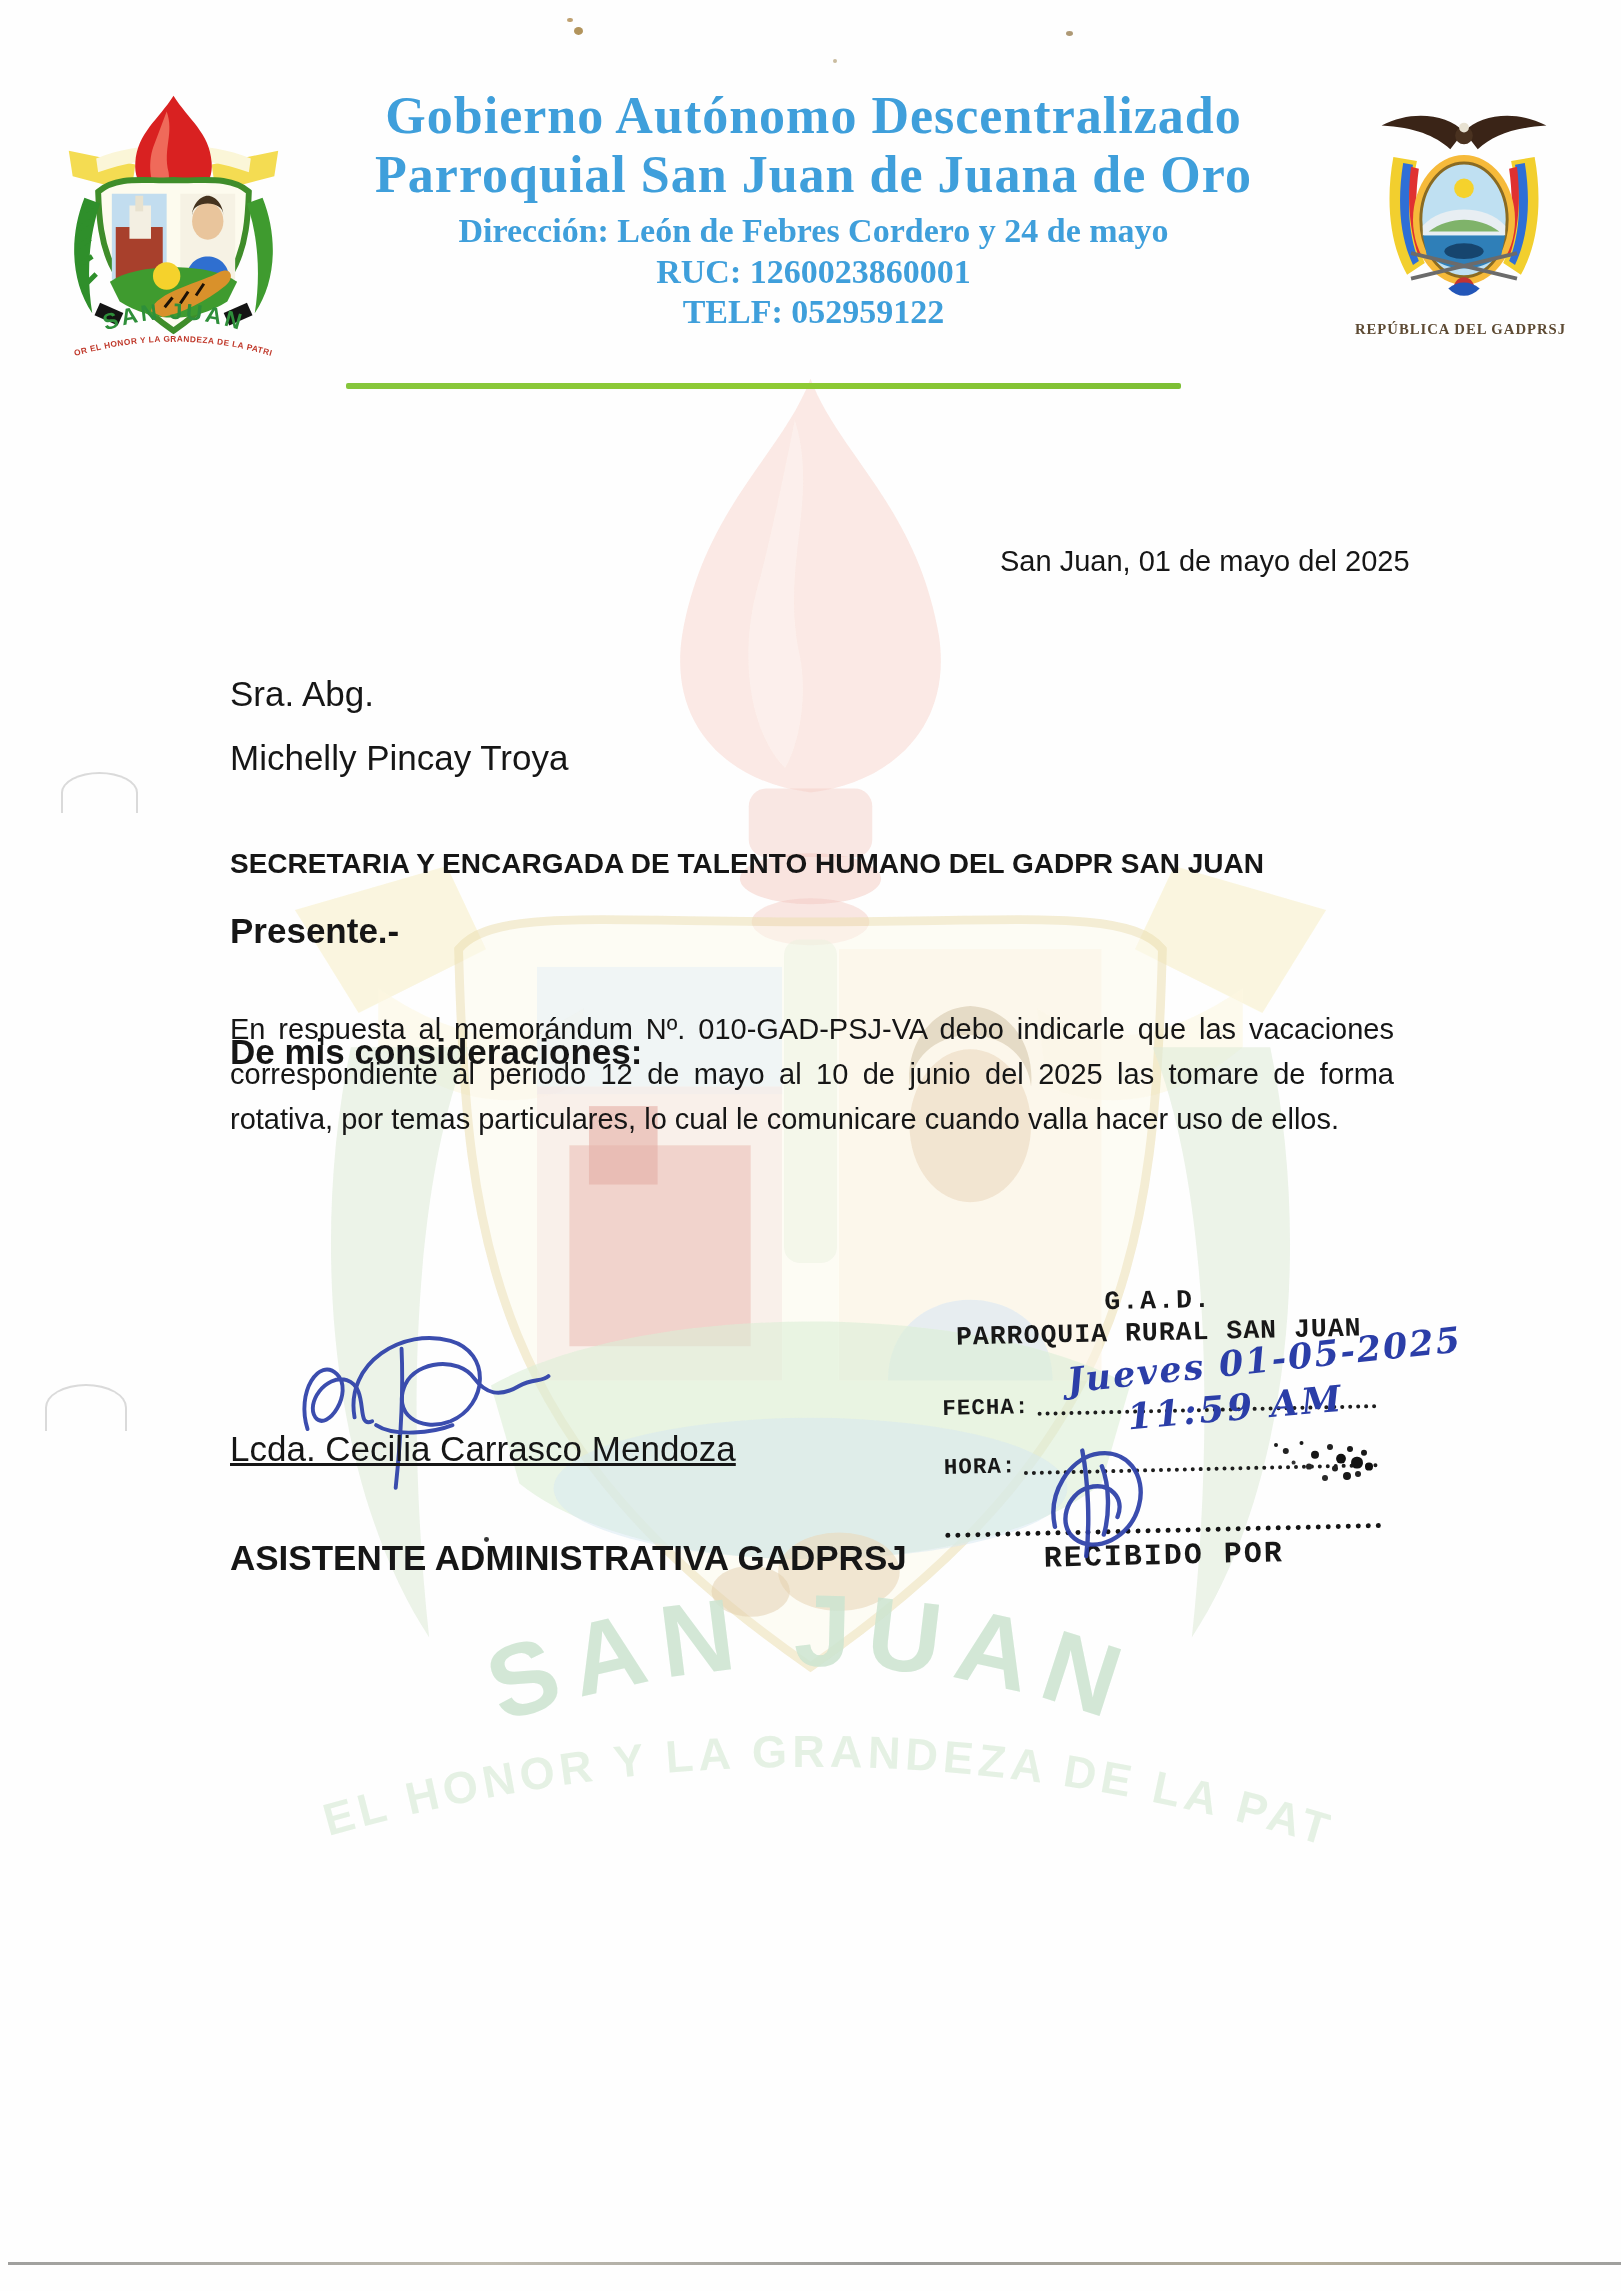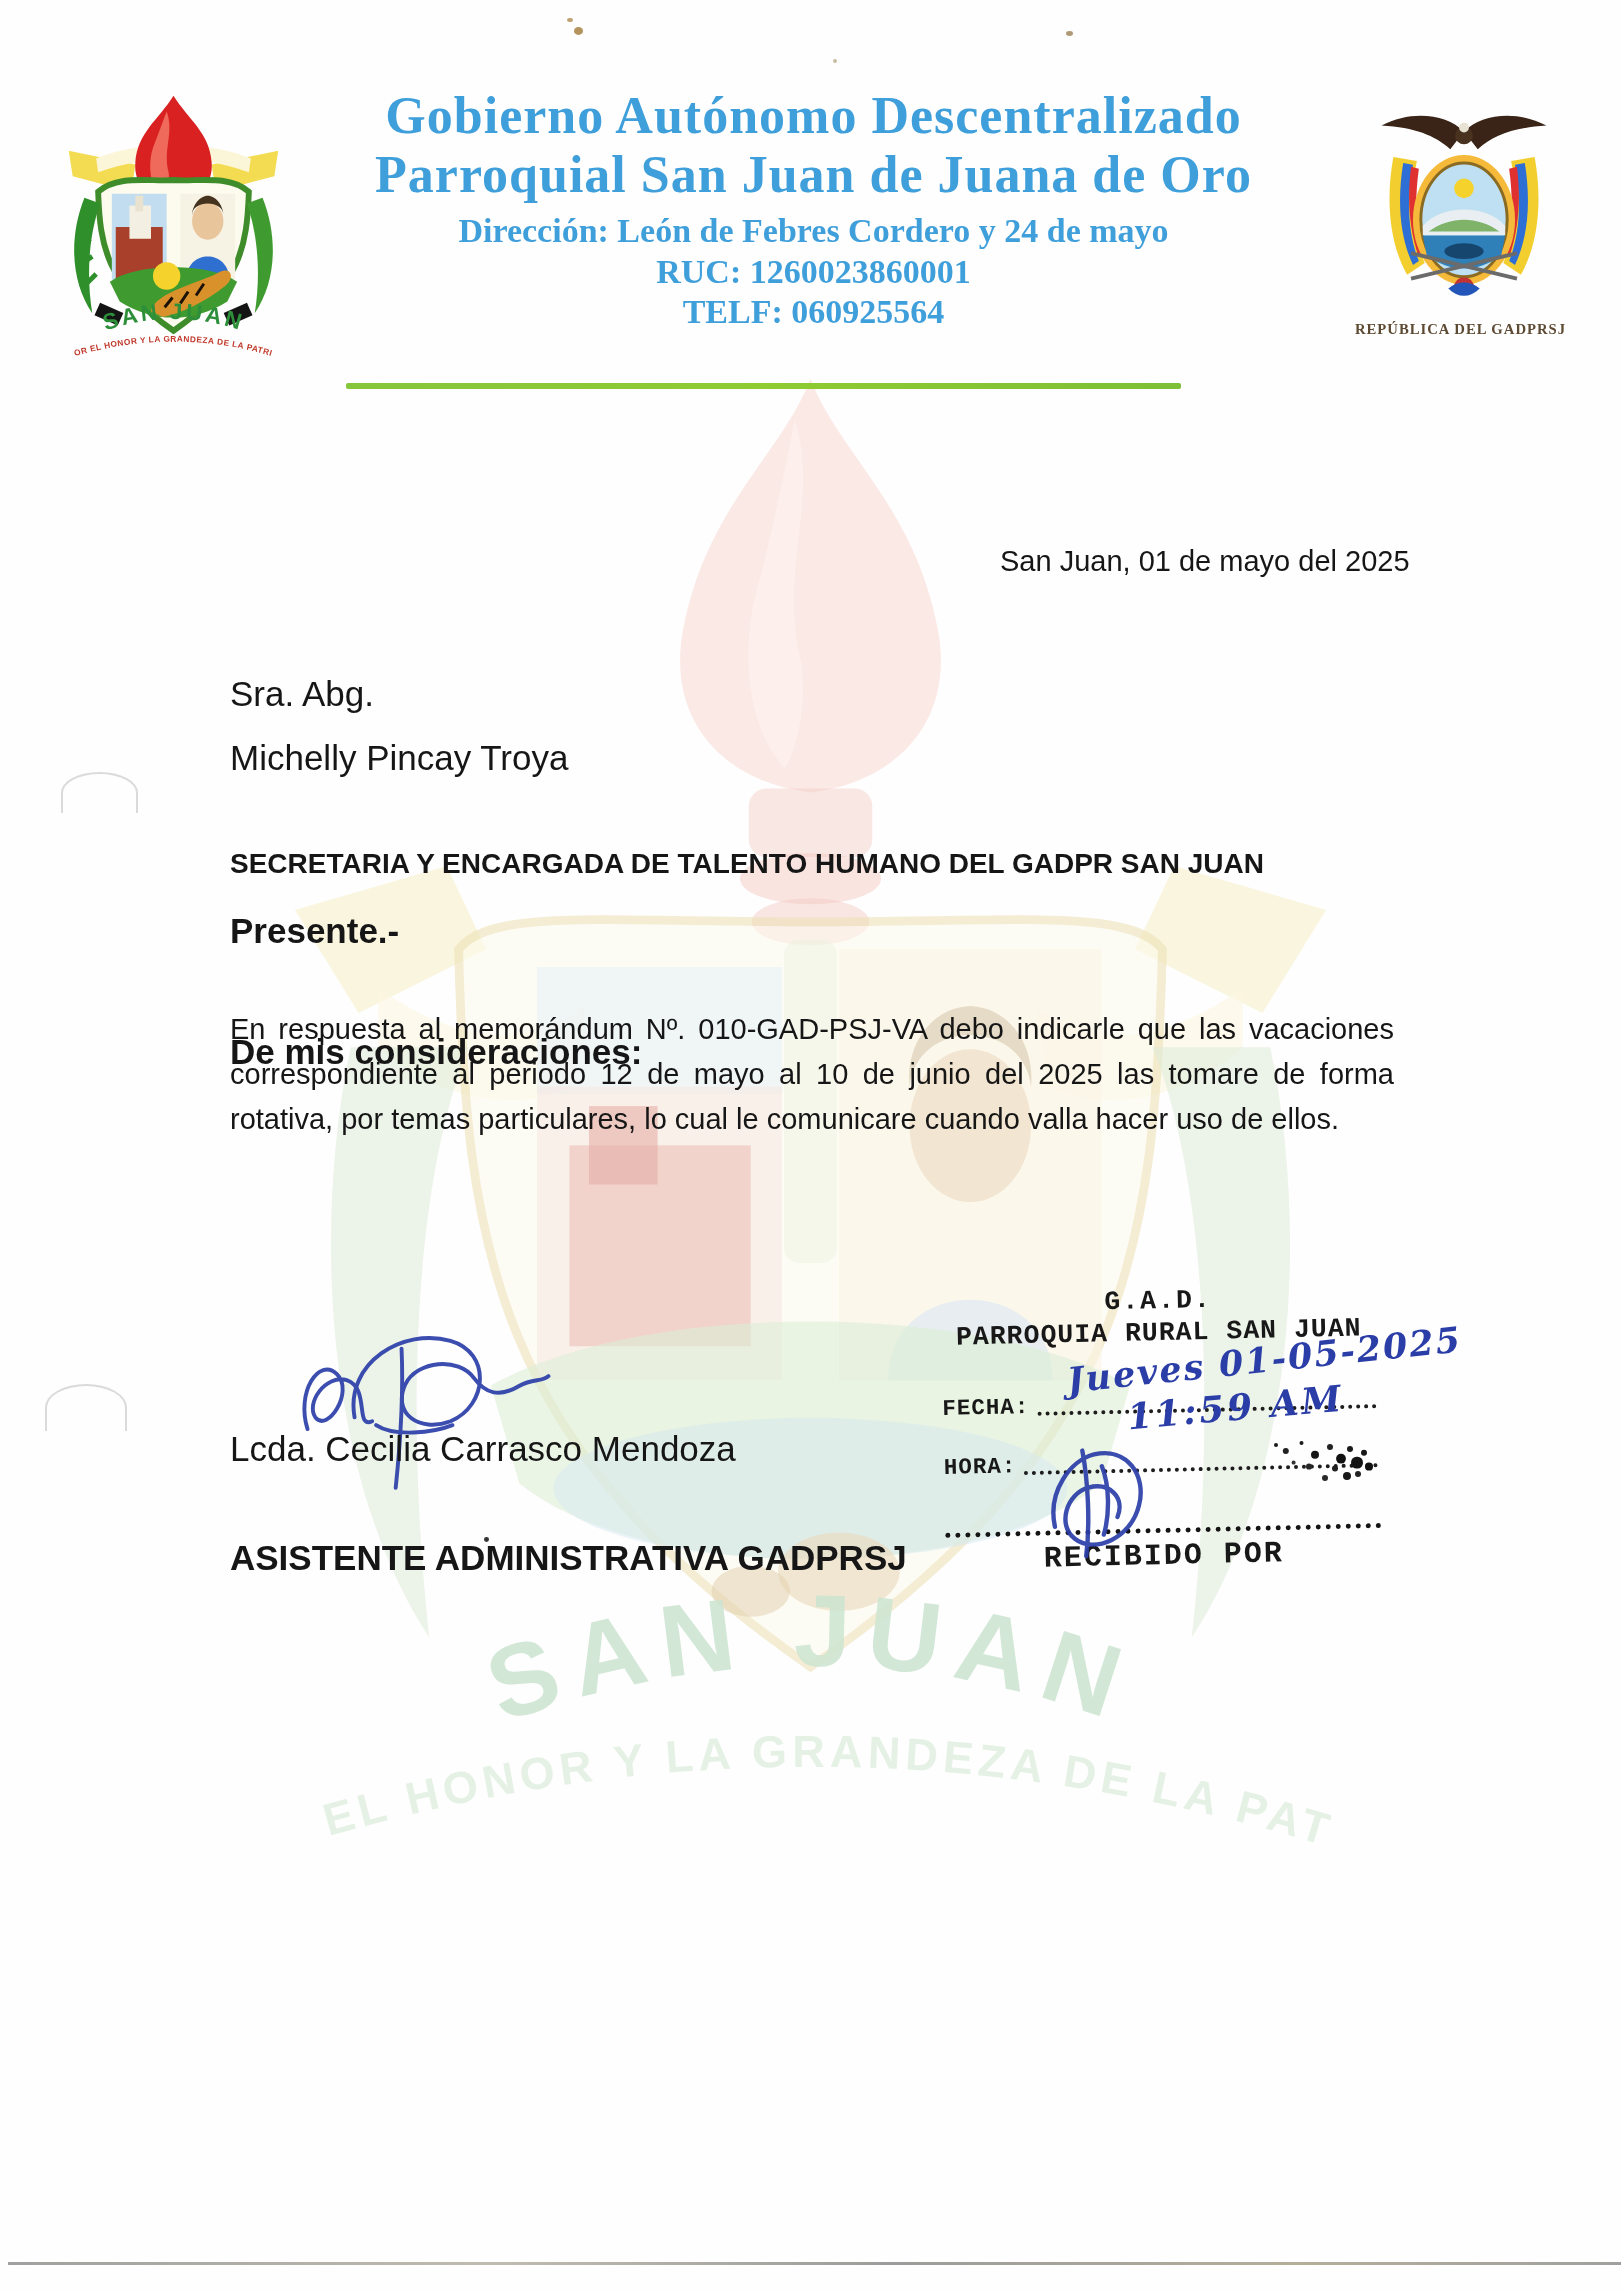--- a/index.html
+++ b/index.html
@@ -203,21 +203,21 @@
     <path d="M96,182 C100,172 112,172 116,182 C112,192 100,192 96,182 Z" fill="#c23333"></path>
     <path d="M90,186 C100,178 112,178 122,186 C112,196 100,196 90,186 Z" fill="#2356b8"></path>
   </svg>
   <div class="crest-caption">REPÚBLICA DEL GADPRSJ</div>
 
   <div class="hdr-center">
     <div class="hdr-title">Gobierno Autónomo Descentralizado</div>
     <div class="hdr-title">Parroquial San Juan de Juana de Oro</div>
     <div class="hdr-sub">Dirección: León de Febres Cordero y 24 de mayo</div>
     <div class="hdr-line">RUC: 1260023860001</div>
-    <div class="hdr-line">TELF: 060925564</div>
+    <div class="hdr-line">TELF: 052959122</div>
   </div>
   <div class="green-rule"></div>
 
   <div class="abs dateline">San Juan, 01 de mayo del 2025</div>
 
   <div class="abs t-line" style="top:674px;">Sra. Abg.</div>
   <div class="abs t-line" style="top:738px;">Michelly Pincay Troya</div>
   <div class="abs t-line t-bold" style="top:800px;font-size:28px;">SECRETARIA Y ENCARGADA DE TALENTO HUMANO DEL GADPR SAN JUAN</div>
   <div class="abs t-line t-bold" style="top:863px;">Presente.-</div>
 
@@ -225,21 +225,21 @@
   <div class="abs bodypar">En respuesta al memorándum Nº. 010-GAD-PSJ-VA debo indicarle que las vacaciones correspondiente al periodo 12 de mayo al 10 de junio del 2025 las tomare de forma rotativa, por temas particulares, lo cual le comunicare cuando valla hacer uso de ellos.</div>
 
   <svg class="sig-svg" style="left:286px;top:1323px;width:284px;height:172px;" viewBox="0 0 290 175" aria-hidden="true">
     <g fill="none" stroke="#2b3ea8" stroke-width="4" stroke-linecap="round" opacity="0.92">
       <path d="M22,108 C10,70 34,34 52,52 C70,70 42,112 30,96 C20,82 40,52 62,58 C86,66 70,108 88,100"></path>
       <path d="M70,96 C60,40 120,4 168,18 C210,30 206,84 168,100 C136,112 108,92 122,62 C134,38 176,34 192,56 C204,72 218,76 238,64 C252,56 262,60 268,54"></path>
       <path d="M118,26 C120,70 116,130 112,168"></path>
       <path d="M92,104 C110,116 150,112 170,104"></path>
     </g>
   </svg>
-  <div class="abs t-line" style="top:1429px;">Lcda. Cecilia Carrasco Mendoza</div>
+  <div class="abs t-line" style="top:1429px;text-decoration:underline;">Lcda. Cecilia Carrasco Mendoza</div>
   <div class="abs t-line t-bold" style="top:1490px;">ASISTENTE ADMINISTRATIVA GADPRSJ</div>
   <div class="speck" style="left:484px;top:1537px;width:4.9px;height:4.9px;background:#333;"></div>
 
   <div class="stamp">
     <div class="stamp-org1">G.A.D.</div>
     <div class="stamp-org2">PARROQUIA RURAL SAN JUAN</div>
     <div class="stamp-row fecha">
       <span>FECHA:</span>
       <span class="leader"></span>
     </div>

